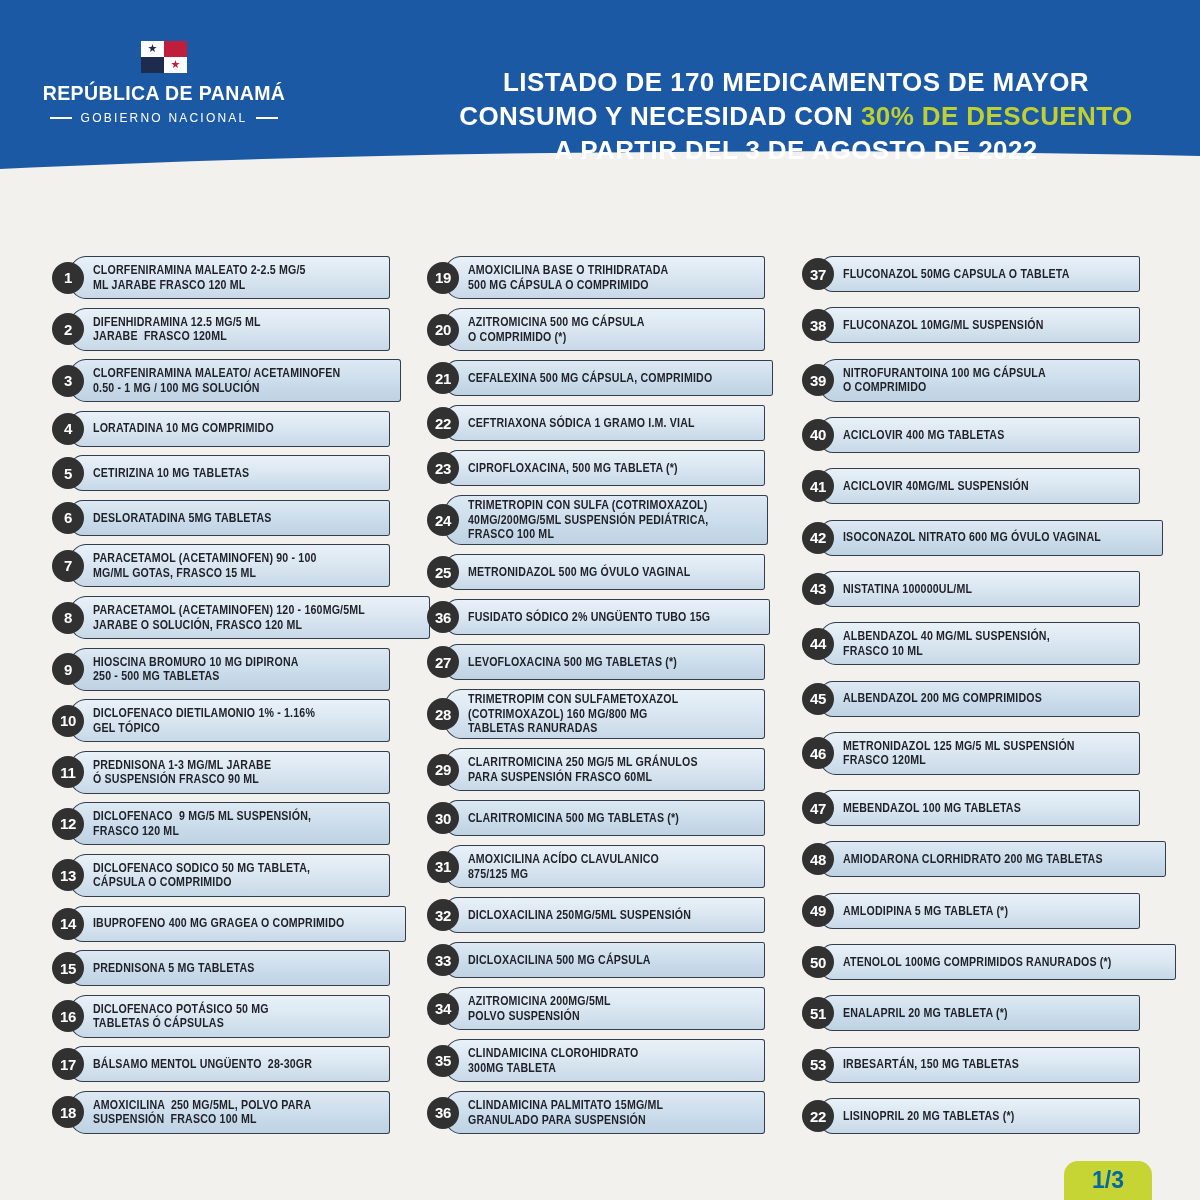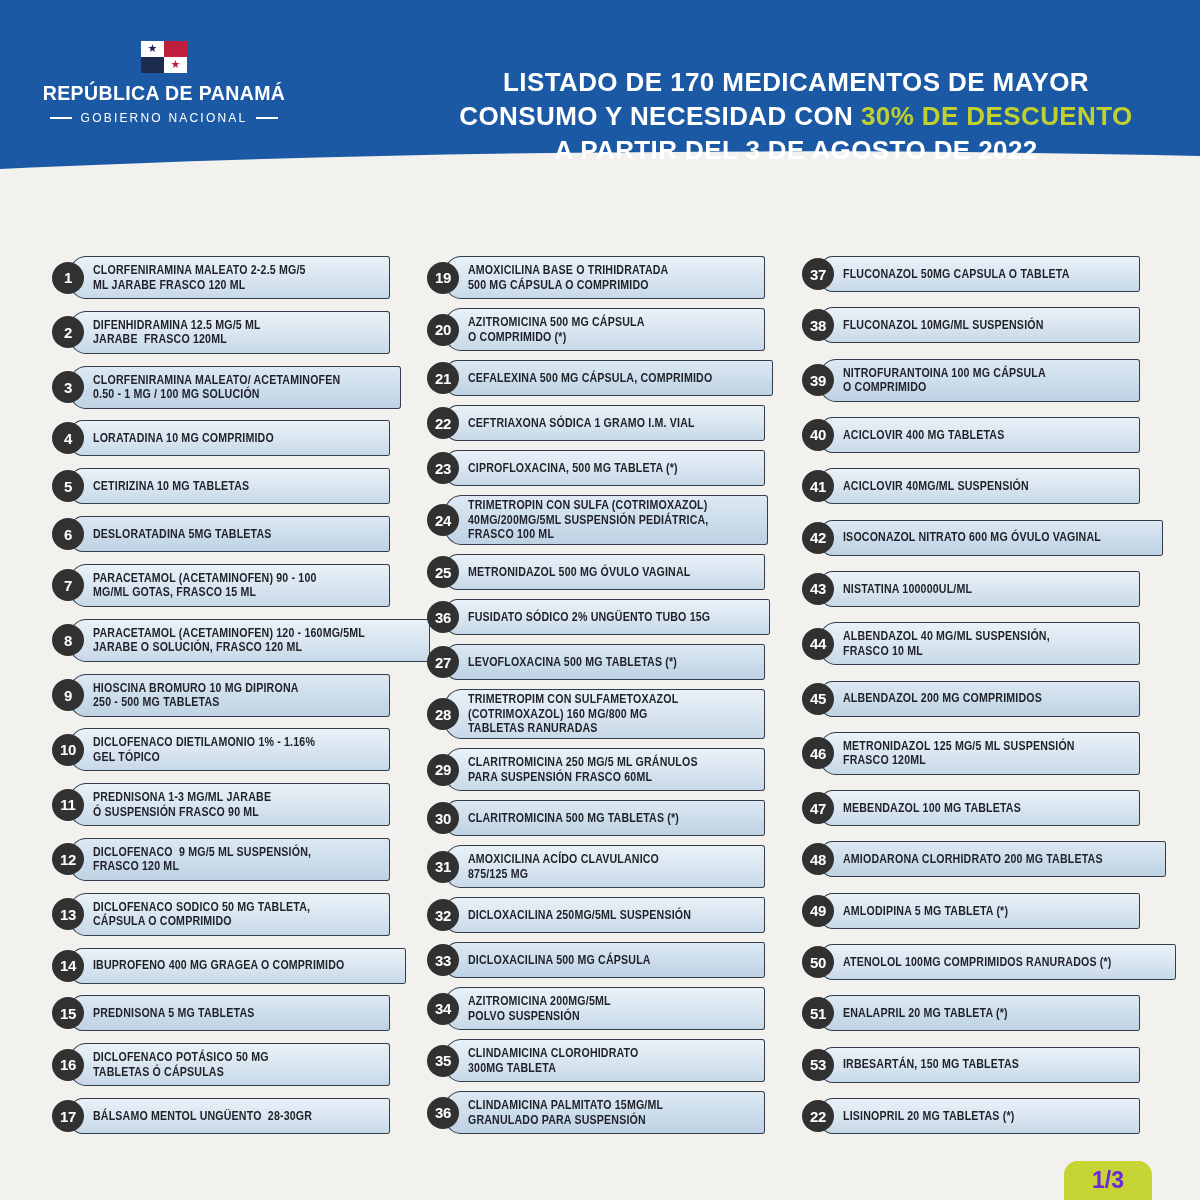--- a/index.html
+++ b/index.html
@@ -53,21 +53,21 @@
     position:absolute; left:0; top:50%; transform:translateY(-50%);
     width:32px; height:32px; border-radius:50%; background:#313131;
     display:flex; align-items:center; justify-content:center; z-index:2;
   }
   .num{color:#fff; font-size:15px; font-weight:bold; letter-spacing:-.3px;}
   
   .page-badge{
     position:absolute; left:1064px; top:1161px; width:88px; height:39px;
     background:#c6d434; border-radius:14px 14px 0 0;
     display:flex; align-items:center; justify-content:center;
-    font-size:23px; font-weight:bold; color:#6d28d9;
+    font-size:23px; font-weight:bold; color:#0369a1;
   }
 </style>
 </head>
 <body>
 
 <div class="canvas">
 
   <svg class="header-bg" viewBox="0 0 1200 190" preserveAspectRatio="none">
     <path d="M0 0 L1200 0 L1200 156 C 820 147 380 151 0 169 Z" fill="#1c59a4"></path>
   </svg>
@@ -251,20 +251,29 @@
 
   <div class="item lines-1">
     <div class="num-circle">
           <span class="num">17</span>
         </div>
     <div class="item-box">
           <span class="item-text">BÁLSAMO MENTOL UNGÜENTO  28-30GR</span>
         </div>
   </div>
 
+  <div class="item lines-2">
+    <div class="num-circle">
+          <span class="num">18</span>
+        </div>
+    <div class="item-box">
+          <span class="item-text">AMOXICILINA  250 MG/5ML, POLVO PARA
+SUSPENSIÓN  FRASCO 100 ML</span>
+        </div>
+  </div>
 </section>
   <section class="column col-1">
   <div class="item lines-2">
     <div class="num-circle">
           <span class="num">19</span>
         </div>
     <div class="item-box">
           <span class="item-text">AMOXICILINA BASE O TRIHIDRATADA
 500 MG CÁPSULA O COMPRIMIDO</span>
         </div>

